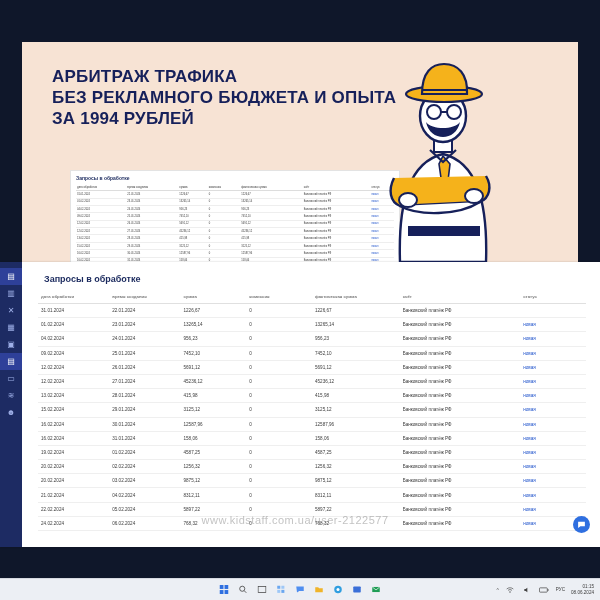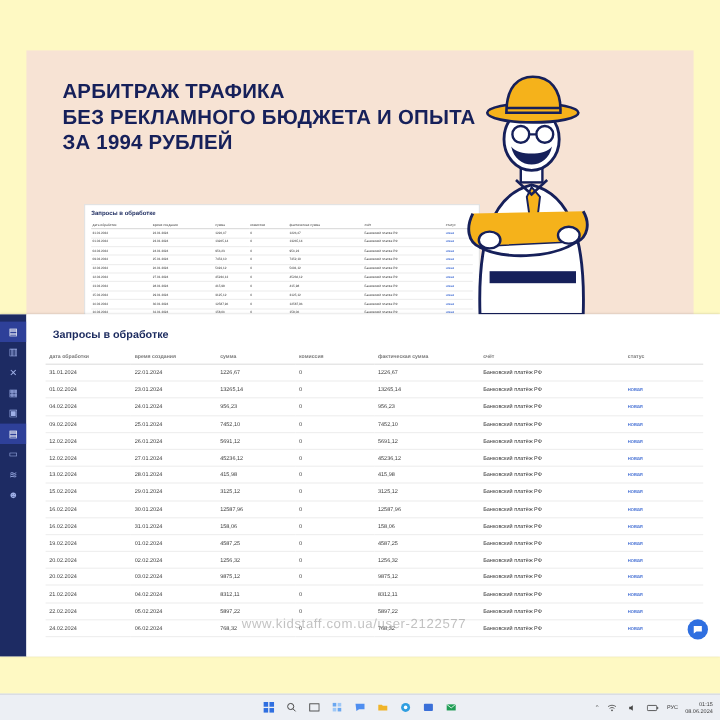--- a/index.html
+++ b/index.html
@@ -6,21 +6,21 @@
   html, body {
     margin: 0; padding: 0;
     width: 600px; height: 600px;
     background: #ffffff;
     font-family: "Liberation Sans", sans-serif;
     overflow: hidden;
   }
   #screen {
     position: relative;
     width: 600px; height: 600px;
-    background: #fef9c3;
+    background: #0f172a;
     overflow: hidden;
   }
 
   
   .banner {
     position: absolute;
     left: 22px; top: 42px;
     width: 556px; height: 228px;
     background: #f7e3d4;
     overflow: hidden;

